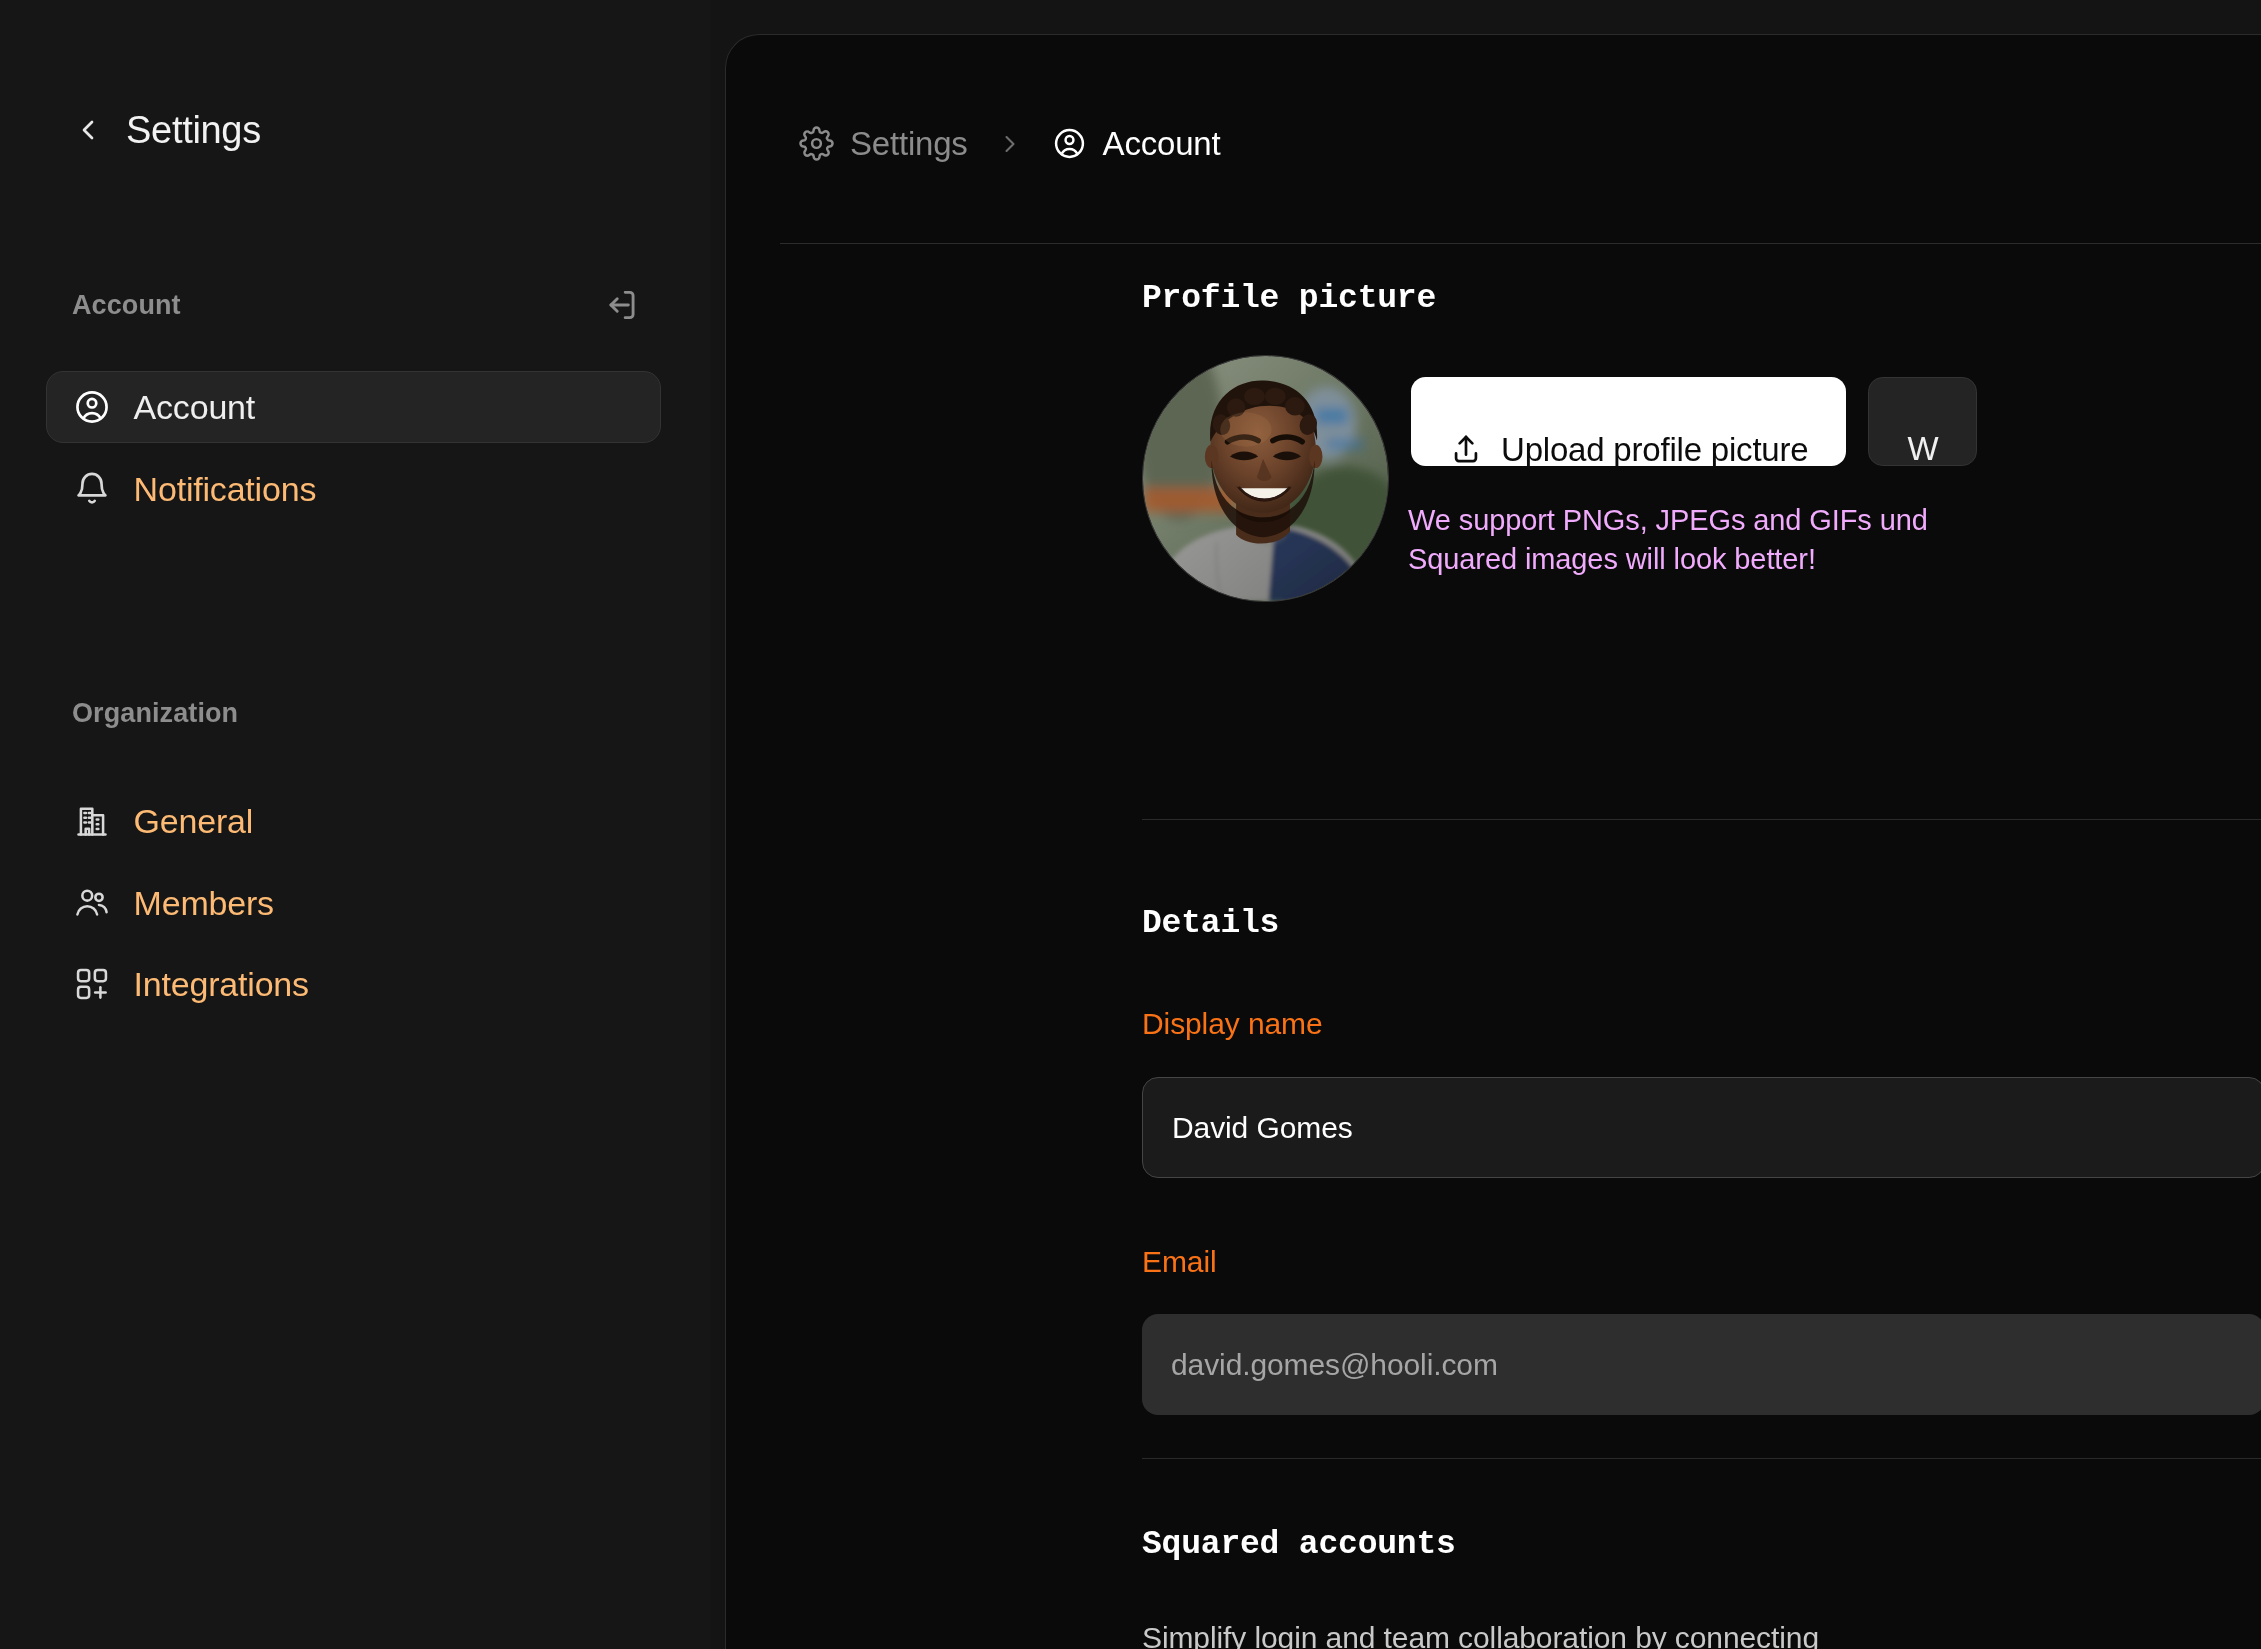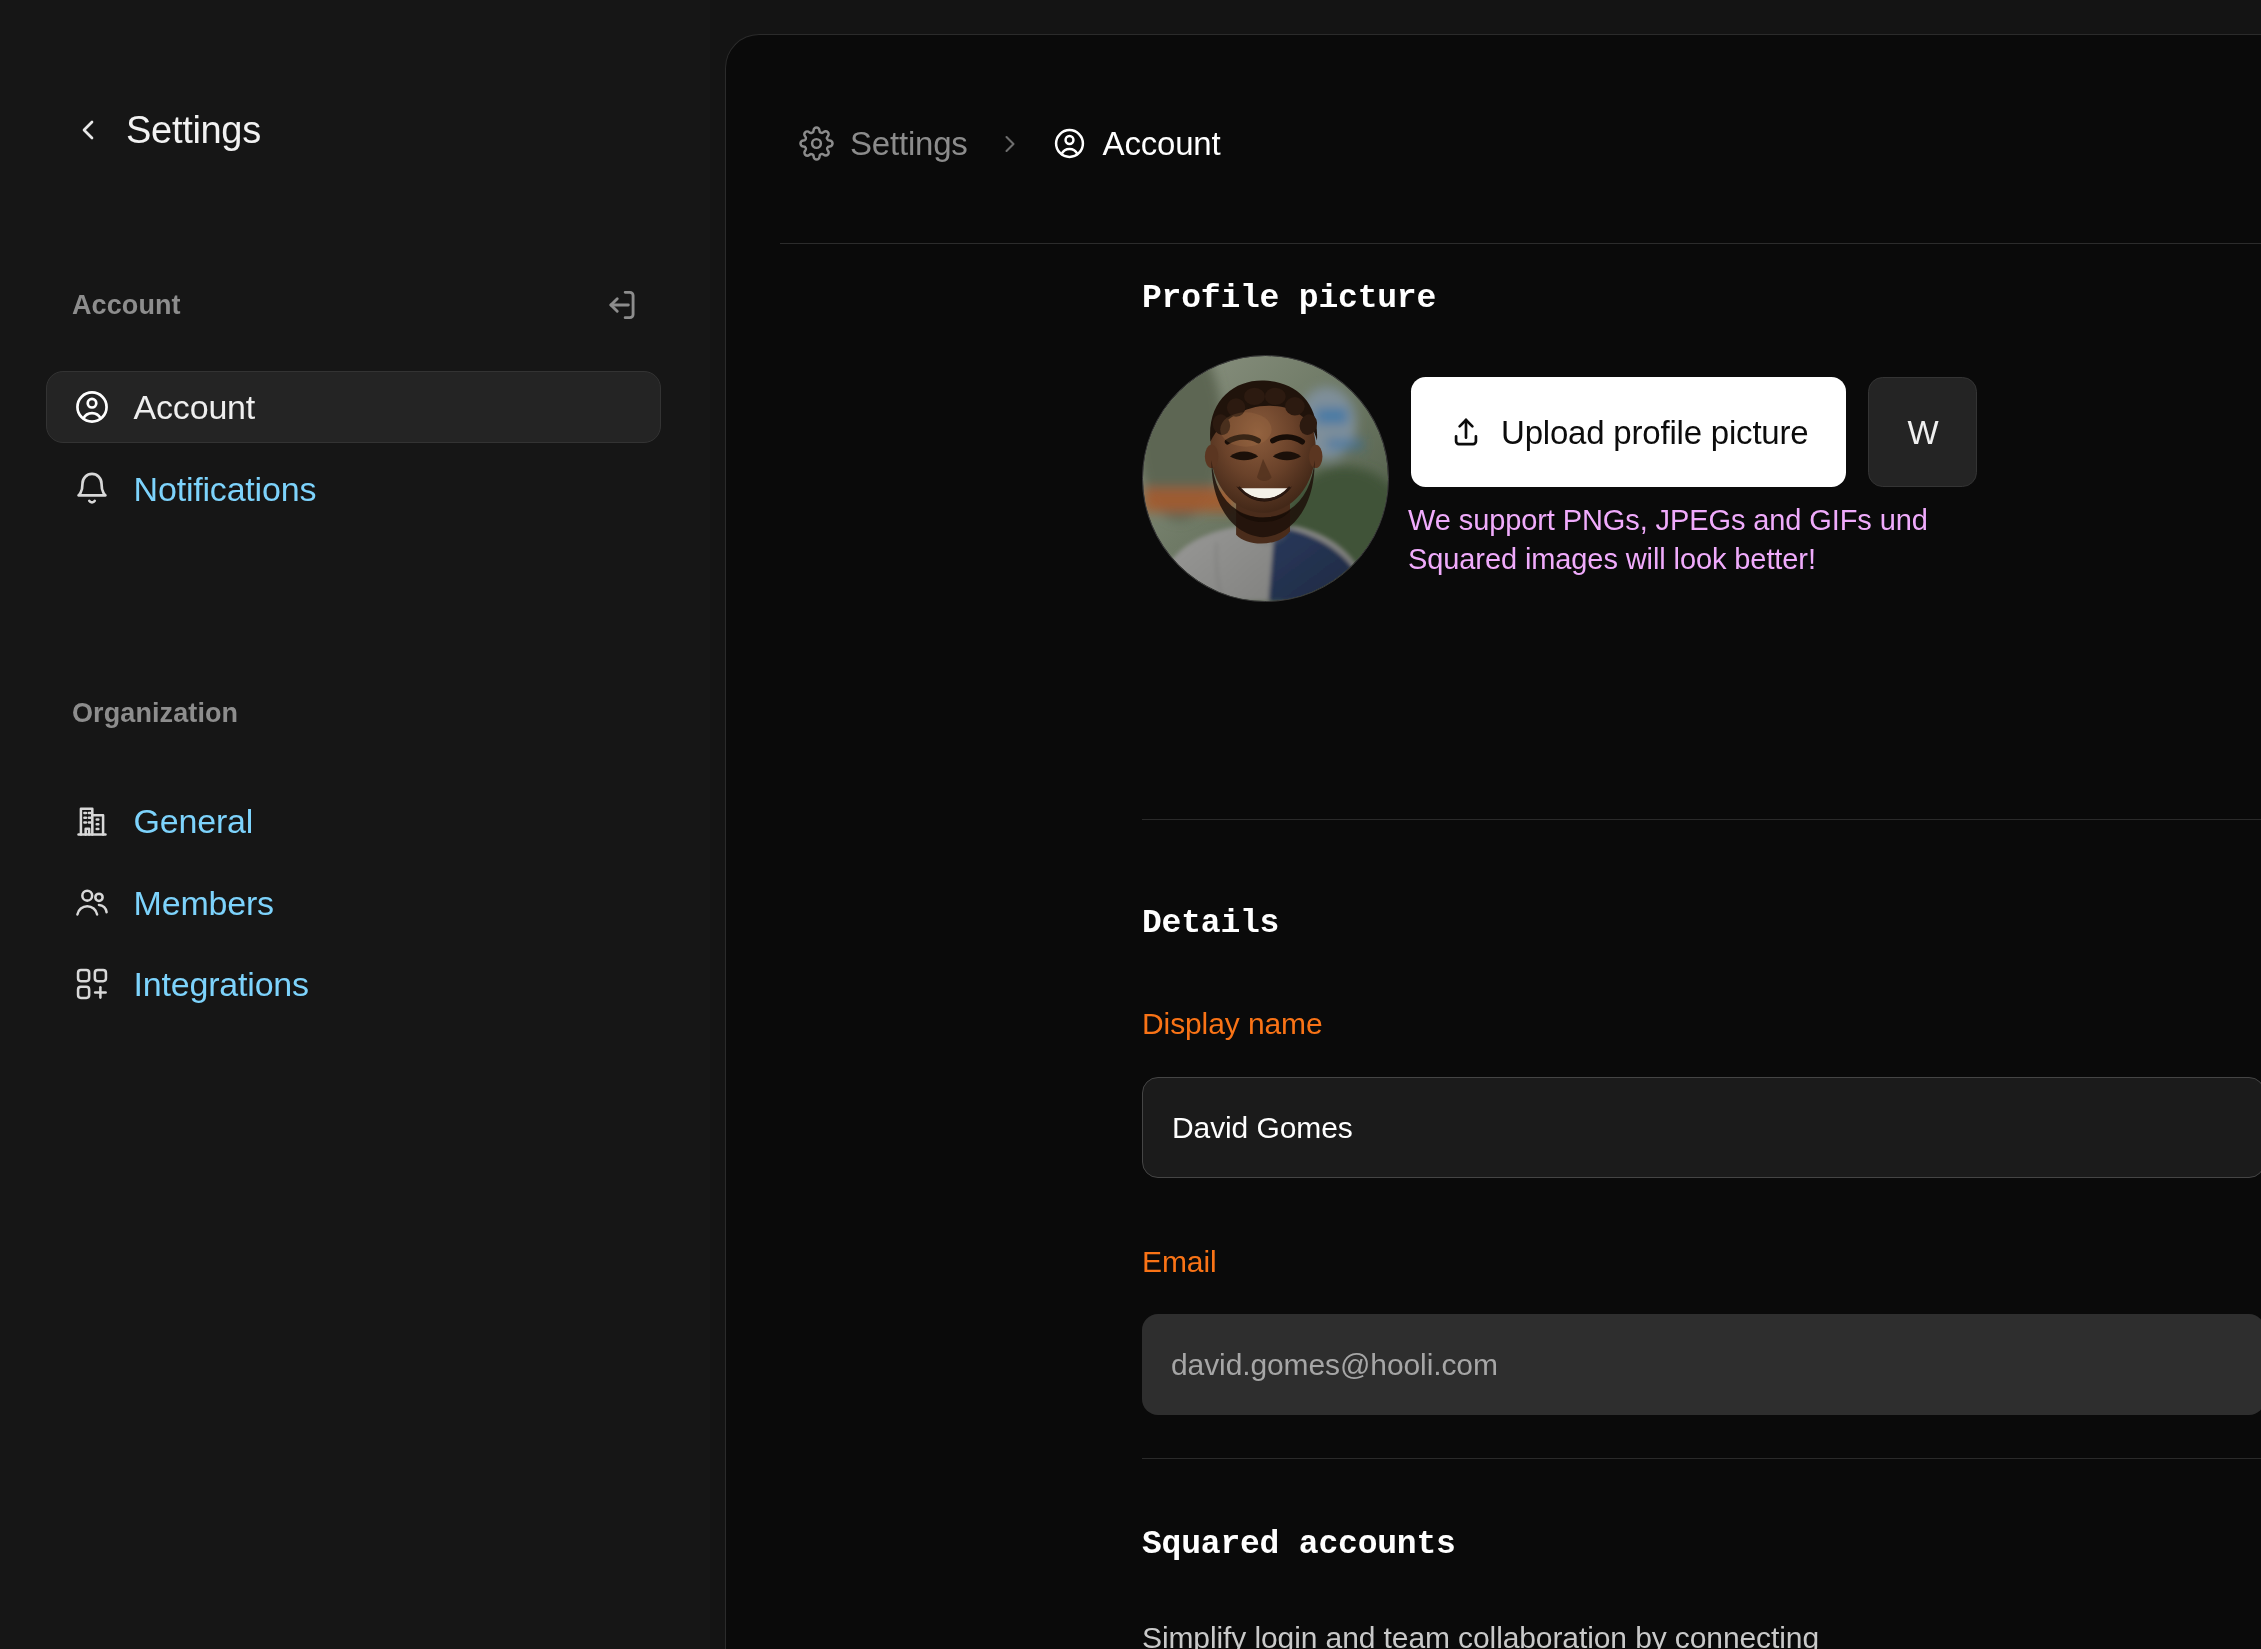--- a/index.html
+++ b/index.html
@@ -110,21 +110,21 @@
   }
   .nav-icon svg { display: block; }
   .nav-label {
     font-size: 34px;
     font-weight: 400;
     color: #efefef;
     line-height: 1;
     letter-spacing: -0.2px;
     white-space: nowrap;
   }
-  .nav-item:not(.selected) .nav-label { color: #7dd3fc; }
+  .nav-item:not(.selected) .nav-label { color: #fdba74; }
 
   
   .main-panel {
     position: absolute;
     left: 725px;
     top: 34px;
     width: 1537px;
     height: 1616px;
     background: #0a0a0a;
     border-top: 1.2px solid #2b2b2b;
@@ -219,23 +219,23 @@
   .pp-actions {
     position: absolute;
     left: 685px;
     top: 342px;
     display: flex;
     gap: 22px;
     align-items: flex-start;
   }
   .btn {
     display: flex;
-    align-items: center;
+    align-items: flex-end;
     gap: 18px;
-    height: 110px;
+    height: 89px;
     padding: 0 38px;
     border-radius: 14.6px;
     border: none;
     cursor: pointer;
     font-family: inherit;
     white-space: nowrap;
   }
   .btn-primary {
     background: #ffffff;
     color: #0c0c0c;

